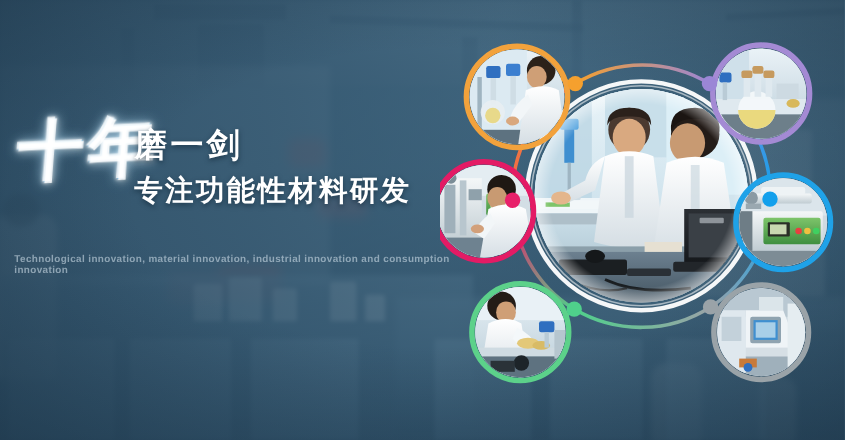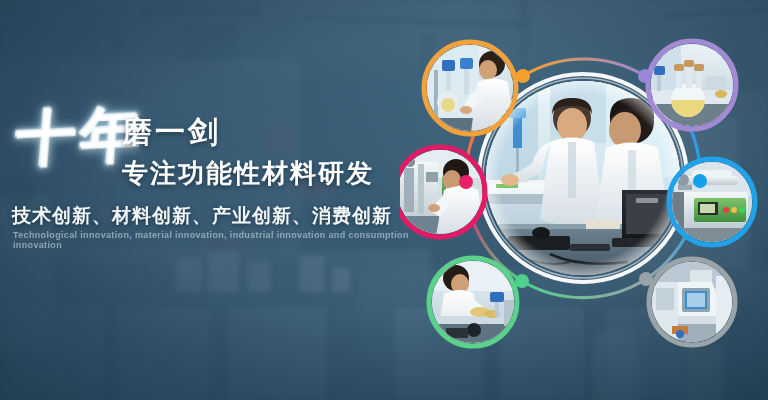--- a/index.html
+++ b/index.html
@@ -182,21 +182,20 @@
     <div class="bg-bottle" style="left:332px;top:268px;width:18px;height:24px;"></div>
 
     <div class="bg-tint"></div>
     <div class="bg-vignette"></div>
   </div>
 
   <div class="text-block">
     <div class="calligraphy">十年</div>
     <div class="headline-1">磨一剑</div>
     <div class="headline-2">专注功能性材料研发</div>
-    <div class="tagline">技术创新、材料创新、产业创新、消费创新</div>
     <div class="subtitle-en">Technological innovation, material innovation, industrial innovation and consumption innovation</div>
   </div>
 
   <div class="graphic">
   <svg width="368" height="340" viewBox="0 0 368 340" xmlns="http://www.w3.org/2000/svg">
     <defs>
 
       <linearGradient id="gA" x1="0" y1="0" x2="1" y2="1">
         <stop offset="0" stop-color="#f5a02e"></stop>
             <stop offset="1" stop-color="#e8206a"></stop>

